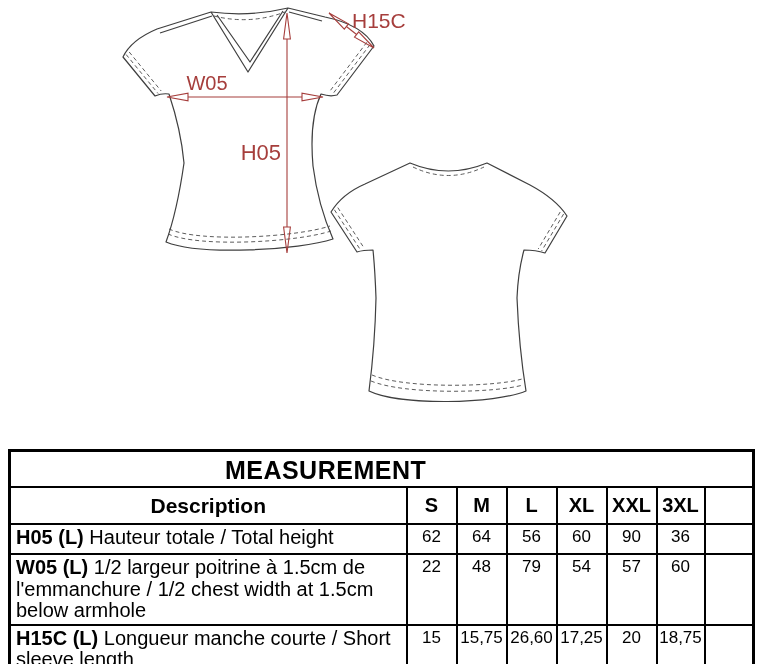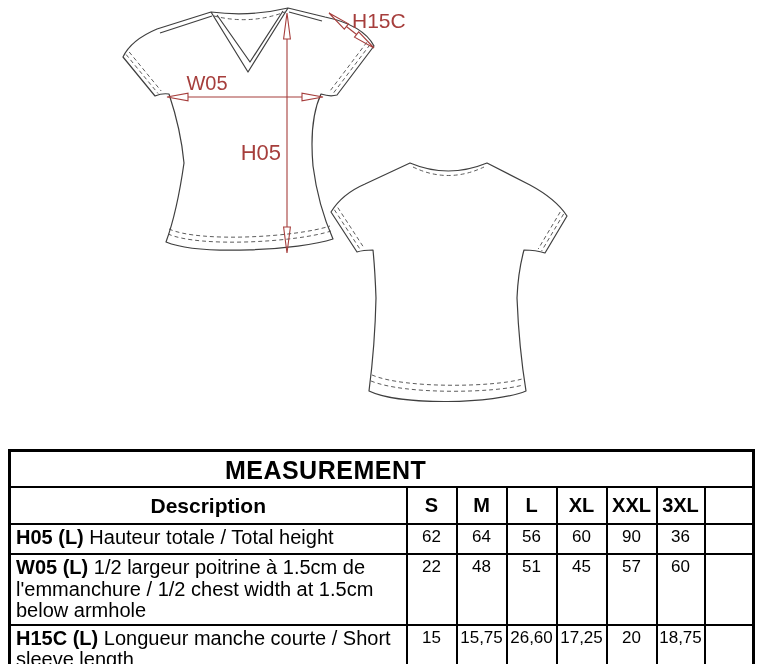--- a/index.html
+++ b/index.html
@@ -165,22 +165,22 @@
       <td class="val-cell">60</td>
       <td class="val-cell">90</td>
       <td class="val-cell">36</td>
       <td class="val-cell"></td>
     </tr>
 
     <tr class="r-w05">
       <td class="desc-cell"><b>W05 (L)</b> <span>1/2 largeur poitrine à 1.5cm de l'emmanchure / 1/2 chest width at 1.5cm below armhole</span></td>
       <td class="val-cell">22</td>
       <td class="val-cell">48</td>
-      <td class="val-cell">51</td>
-      <td class="val-cell">45</td>
+      <td class="val-cell">79</td>
+      <td class="val-cell">54</td>
       <td class="val-cell">57</td>
       <td class="val-cell">60</td>
       <td class="val-cell"></td>
     </tr>
 
     <tr class="r-h15c">
       <td class="desc-cell"><b>H15C (L)</b> <span>Longueur manche courte / Short sleeve length</span></td>
       <td class="val-cell">15</td>
       <td class="val-cell">15,75</td>
       <td class="val-cell">26,60</td>

